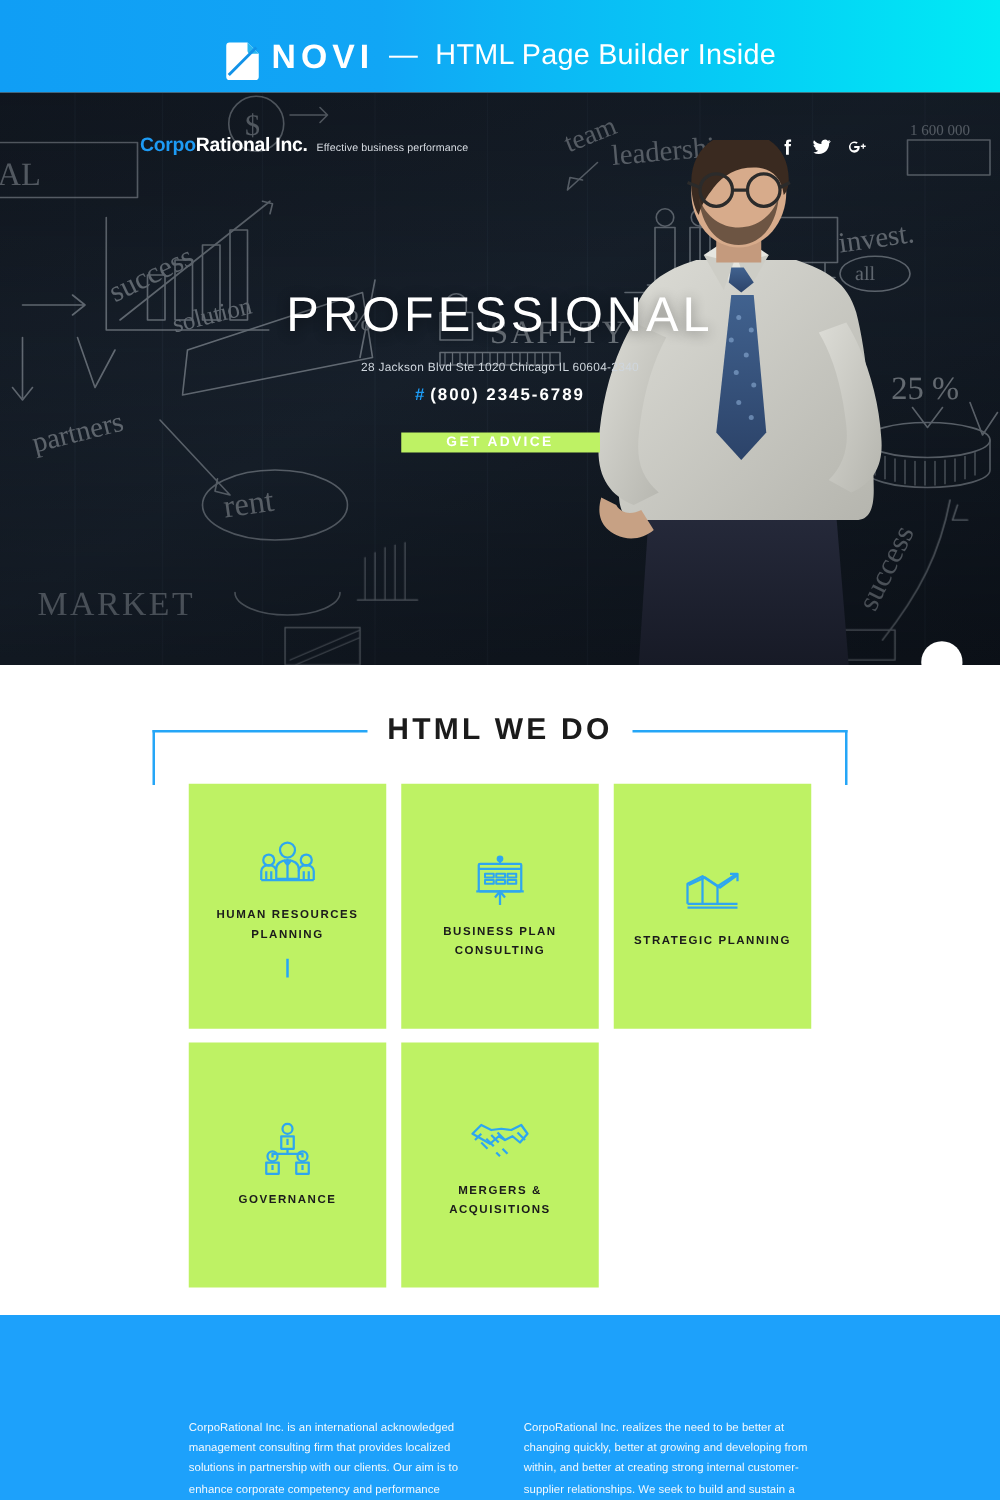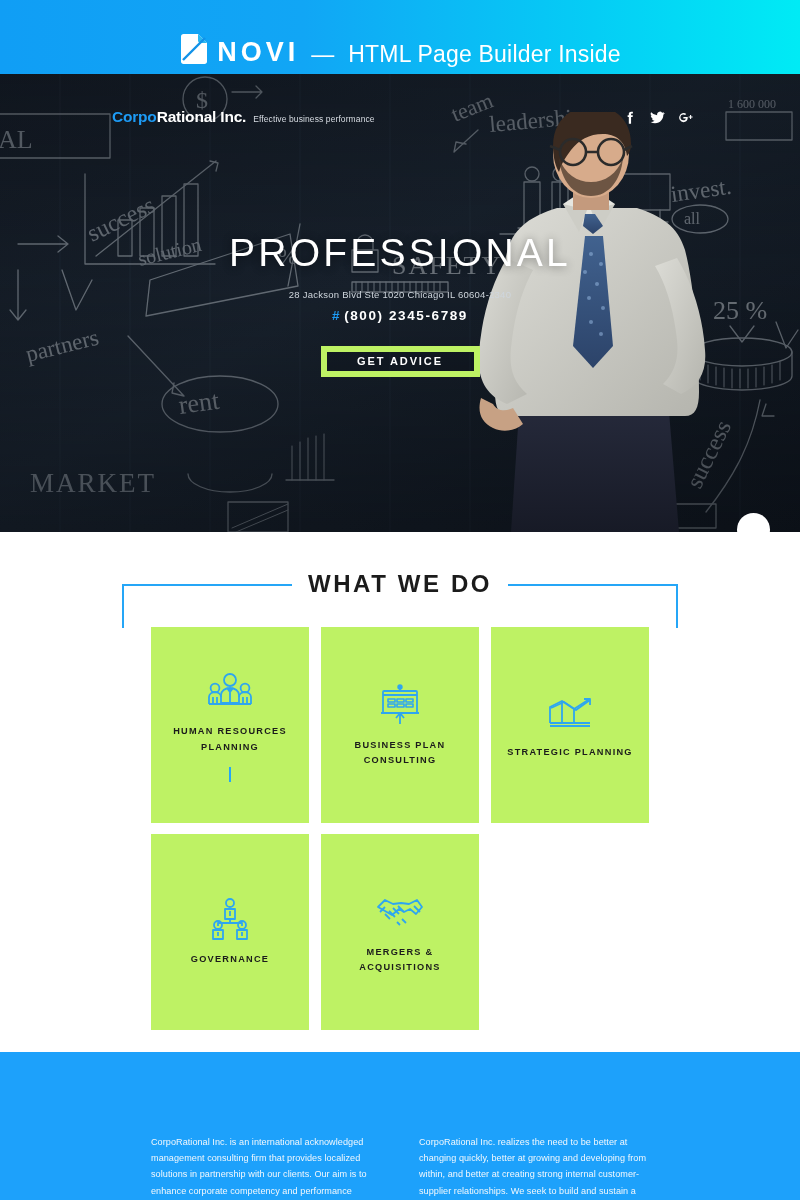--- a/index.html
+++ b/index.html
@@ -10,21 +10,21 @@
     overflow: hidden;
   }
   #page { position: relative; width: 800px; height: 1200px; overflow: hidden; }
 
   
   .novi-bar {
     position: absolute; top: 0; left: 0; width: 800px; height: 74px;
     background: linear-gradient(90deg, #109ef5 0%, #11a6f5 38%, #05cdf5 74%, #00ebf5 100%);
     display: flex; align-items: center; justify-content: center;
   }
-  .novi-inner { display: flex; align-items: flex-end; gap: 8px; margin-top: 24px; }
+  .novi-inner { display: flex; align-items: flex-start; gap: 8px; margin-top: 24px; }
   .novi-logo { width: 30px; height: 34px; position: relative; display: block; }
   .novi-word {
     color: #fff; font-size: 27px; font-weight: 700; letter-spacing: 4px;
     font-family: "Liberation Sans", sans-serif; line-height: 1;
   }
   .novi-dash { color: #fff; font-size: 23px; margin: 0 6px 0 4px; line-height: 1; }
   .novi-tag {
     color: #fff; font-size: 23px; font-weight: 400; letter-spacing: .2px; line-height: 1;
     font-family: "Liberation Sans", sans-serif;
   }
@@ -62,22 +62,22 @@
     text-shadow: 0 1px 10px rgba(0,0,0,.45);
   }
   .addr {
     margin-top: 11px; color: #cfd6dd; font-size: 9.5px; letter-spacing: .25px; text-align: center;
   }
   .phone {
     margin-top: 8px; color: #ffffff; font-size: 13.5px; font-weight: 700; letter-spacing: 1.6px;
   }
   .phone .hash { color: #1d9bf5; margin-right: 3px; }
   .cta {
-    margin-top: 23px; width: 159px; height: 31px;
-    border: 6px solid #bef264; background: rgba(0,0,0,.10);
+    margin-top: 23px; width: 159px; height: 16px;
+    border: 8px solid #bef264; background: rgba(0,0,0,.10);
     color: #ffffff; font-size: 11px; font-weight: 700; letter-spacing: 1.9px;
     display: flex; align-items: center; justify-content: center; cursor: pointer;
   }
   .scroll-dot {
     position: absolute; right: 30px; bottom: -14px;
     width: 33px; height: 33px; border-radius: 50%; background: #fff;
   }
 
   
   .services { position: absolute; top: 532px; left: 0; width: 800px; height: 520px; background: #fff; }
@@ -336,21 +336,21 @@
       <div class="cta">GET ADVICE</div>
     </div>
 
     <div class="scroll-dot"></div>
   </div>
 
   <div class="services">
     <div class="sec-head">
       <div class="bracket"></div>
       <div class="title-wrap">
-        <span class="sec-title">WHAT WE DO</span>
+        <span class="sec-title">HTML WE DO</span>
       </div>
     </div>
 
     <div class="grid">
 
       <div class="card">
         <div class="ico">
           <svg width="46" height="40" viewBox="0 0 46 40" fill="none" stroke="#2ea6f0" stroke-width="1.8" stroke-linejoin="round">
             <circle cx="23" cy="9" r="6"></circle>
             <path d="M14 32v-8c0-4 4-7 9-7s9 3 9 7v8z"></path>

